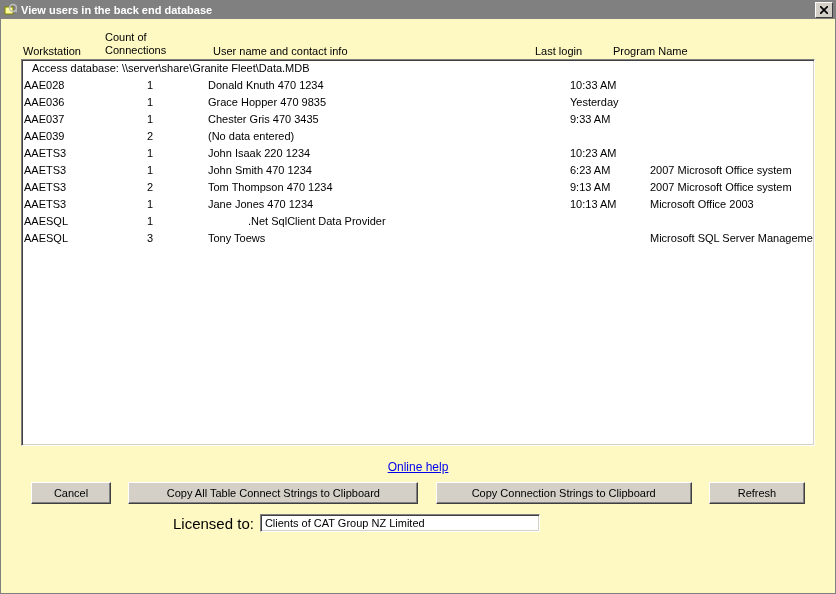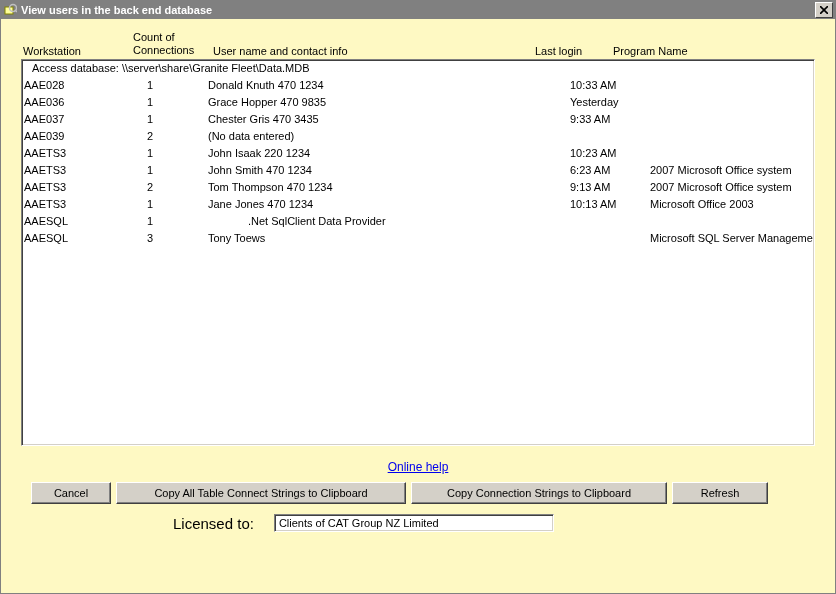--- a/index.html
+++ b/index.html
@@ -118,21 +118,21 @@
   a.helplink {
     color: #0000ee;
     text-decoration: underline;
     cursor: pointer;
     font-size: 12px;
   }
   .linkwrap { text-align: center; margin-top: 14px; }
   .buttons {
     margin-top: 8px;
     display: flex;
-    justify-content: flex-start;
+    justify-content: space-between;
     gap: 5px;
     padding: 0 10px;
   }
   button.winbtn {
     font-family: inherit;
     font-size: 11px;
     height: 22px;
     background: #d4d0c8;
     border: 1px solid #404040;
     border-top-color: #ffffff;
@@ -156,21 +156,20 @@
     flex: 0 0 280px;
     height: 18px;
     background: #ffffff;
     border: 1px solid #808080;
     border-right-color: #ffffff;
     border-bottom-color: #ffffff;
     box-shadow: inset 1px 1px 0 #404040, inset -1px -1px 0 #d4d0c8;
     padding: 2px 4px;
     box-sizing: border-box;
     font-size: 11px;
-    margin-left: 14px;
   }
 </style>
 </head>
 <body>
 
 <div class="window">
   <div class="titlebar">
     <div class="title-left">
       <span class="titlebar-icon">
         <svg width="14" height="14" viewBox="0 0 14 14">
@@ -186,21 +185,21 @@
         <line x1="0" y1="0" x2="8" y2="8" stroke="#000" stroke-width="1.6"></line>
         <line x1="8" y1="0" x2="0" y2="8" stroke="#000" stroke-width="1.6"></line>
       </svg>
     </div>
   </div>
 
   <div class="client">
 
     <div class="headers">
       <div class="hdr" style="left:2px;">Workstation</div>
-      <div class="hdr twoLine" style="left:112px;">
+      <div class="hdr twoLine" style="left:84px;">
         <span>Count of</span><br>
         <span>Connections</span>
       </div>
       <div class="hdr" style="left:192px;">User name and contact info</div>
       <div class="hdr" style="left:514px;">Last login</div>
       <div class="hdr" style="left:592px;">Program Name</div>
     </div>
 
     <div class="listbox">
       <div class="inner" id="list-inner">

